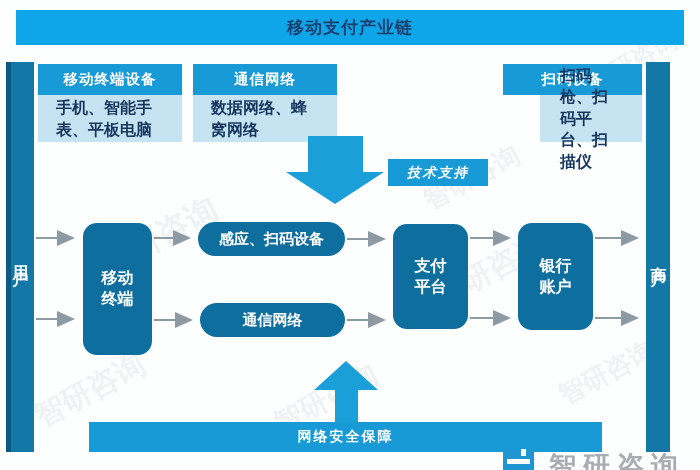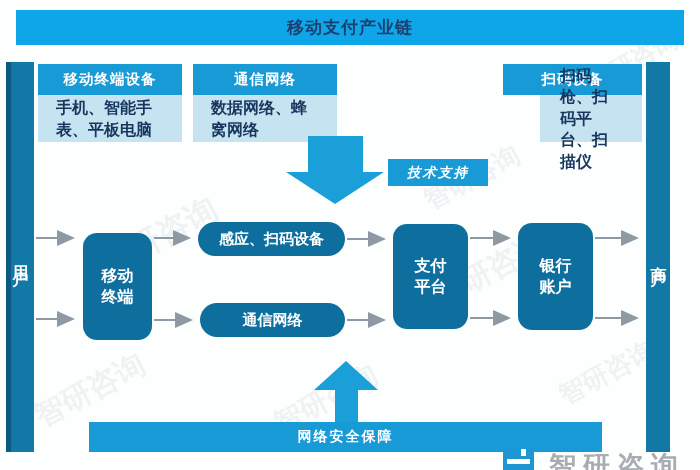--- a/index.html
+++ b/index.html
@@ -40,21 +40,21 @@
   .cat3{left:348px;width:144px;} .cat3 .cat-body{padding:0 18px;}
   .cat4{left:503px;width:139px;} .cat4 .cat-body{padding:0 20px;margin-left:37px;}
   
   .node{
     position:absolute;background:#0e6f9e;color:#ffffff;font-weight:bold;
     display:flex;align-items:center;justify-content:center;text-align:center;
     line-height:1.3;
   }
   .node-big{border-radius:14px;font-size:16px;}
   .node-slim{border-radius:17px;font-size:15px;}
-  .node-mobile{left:83px;top:233px;width:69px;height:107px;}
+  .node-mobile{left:83px;top:223px;width:69px;height:132px;}
   .node-sensing{left:198px;top:222px;width:147px;height:34px;}
   .node-comm{left:200px;top:303px;width:145px;height:34px;}
   .node-payment{left:393px;top:224px;width:75px;height:105px;}
   .node-bank{left:518px;top:223px;width:75px;height:107px;}
   .wrap2{display:block;width:2.3em;margin:0 auto;}
   
   .tech-support{
     position:absolute;left:388px;top:159px;width:100px;height:27px;
     background:#189ad6;color:#fff;font-weight:bold;font-size:13.5px;
     display:flex;align-items:center;justify-content:center;letter-spacing:2px;font-style:italic;

